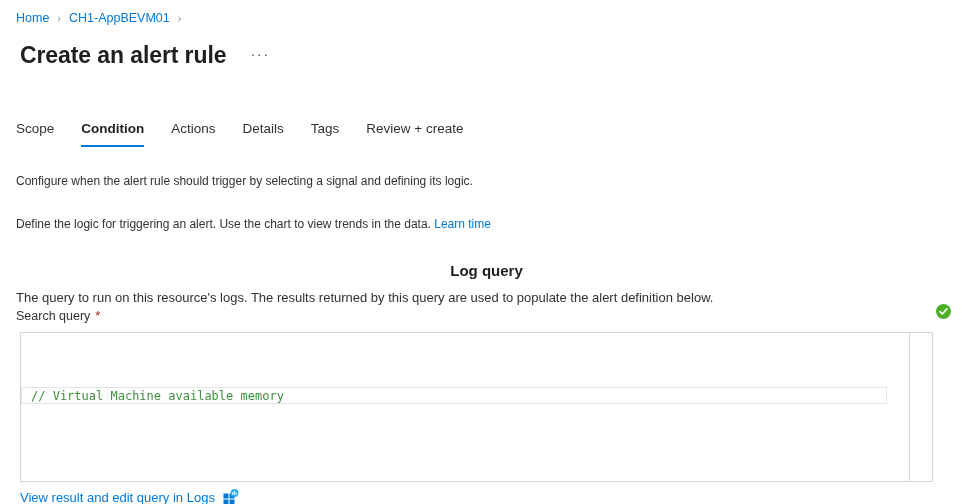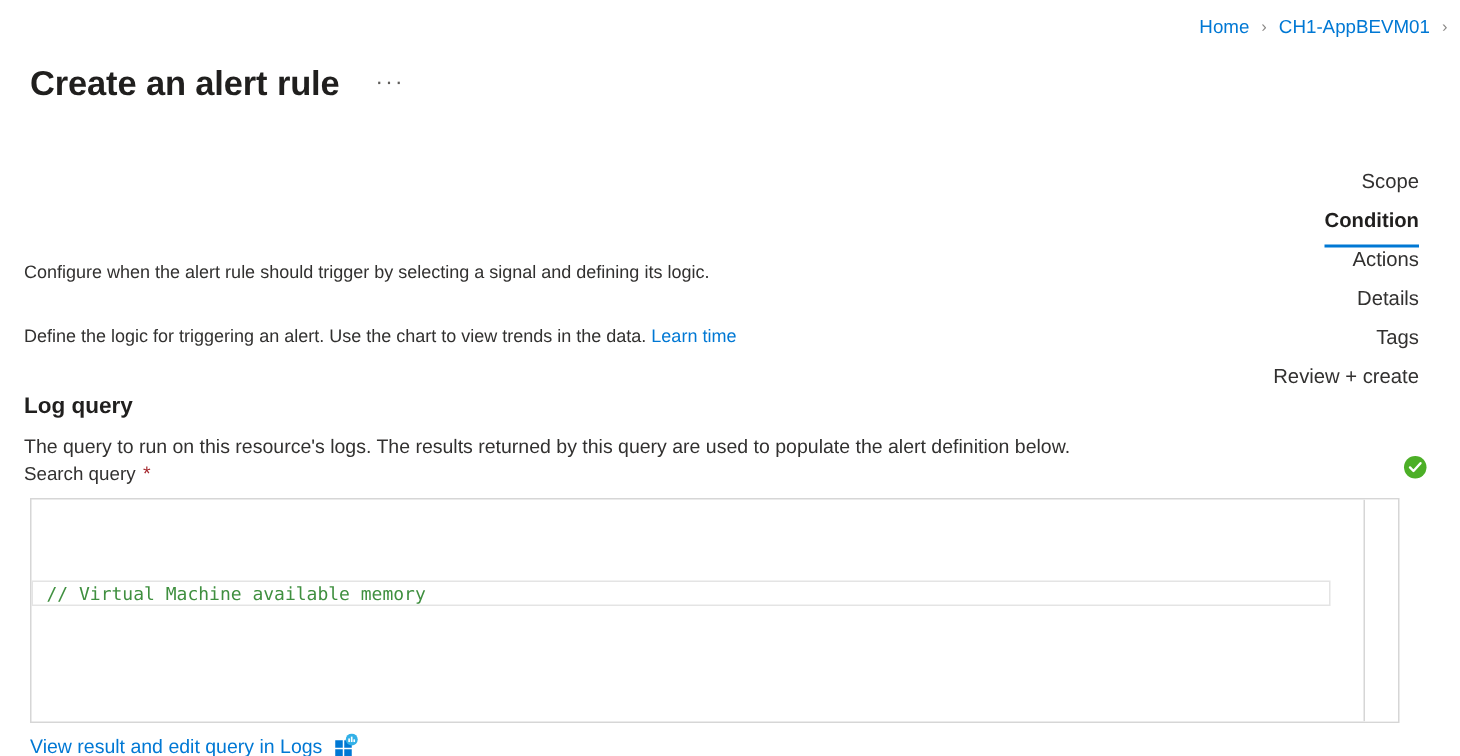--- a/index.html
+++ b/index.html
@@ -16,21 +16,20 @@
     -webkit-font-smoothing: antialiased;
   }
 
   
   .breadcrumb {
     display: flex;
     align-items: center;
     padding: 10px 0 0 16px;
     font-size: 12.5px;
     line-height: 16px;
-    justify-content: flex-end;
   }
   .crumb-link {
     color: #0078d4;
     cursor: pointer;
     white-space: nowrap;
   }
   .crumb-sep {
     color: #8a8886;
     margin: 0 8px;
     font-size: 11px;
@@ -62,21 +61,20 @@
     top: -4px;
   }
 
   
   .tabs {
     display: flex;
     align-items: flex-end;
     padding: 0 0 0 16px;
     margin-top: 39px;
     height: 34px;
-    flex-direction: column;
   }
   .tab {
     font-size: 13.5px;
     color: #323130;
     padding: 0 0 9px 0;
     margin-right: 27px;
     cursor: pointer;
     border-bottom: 2px solid transparent;
     white-space: nowrap;
   }
@@ -101,20 +99,21 @@
     cursor: pointer;
   }
 
   
   .section-title {
     font-size: 15px;
     font-weight: 700;
     color: #201f1e;
     margin: 28px 0 0 0;
     line-height: 20px;
+    text-align: center;
   }
   .section-desc {
     font-size: 13px;
     color: #323130;
     margin: 8px 0 0 0;
     line-height: 18px;
   }
 
   .field-label-row {
     display: flex;

